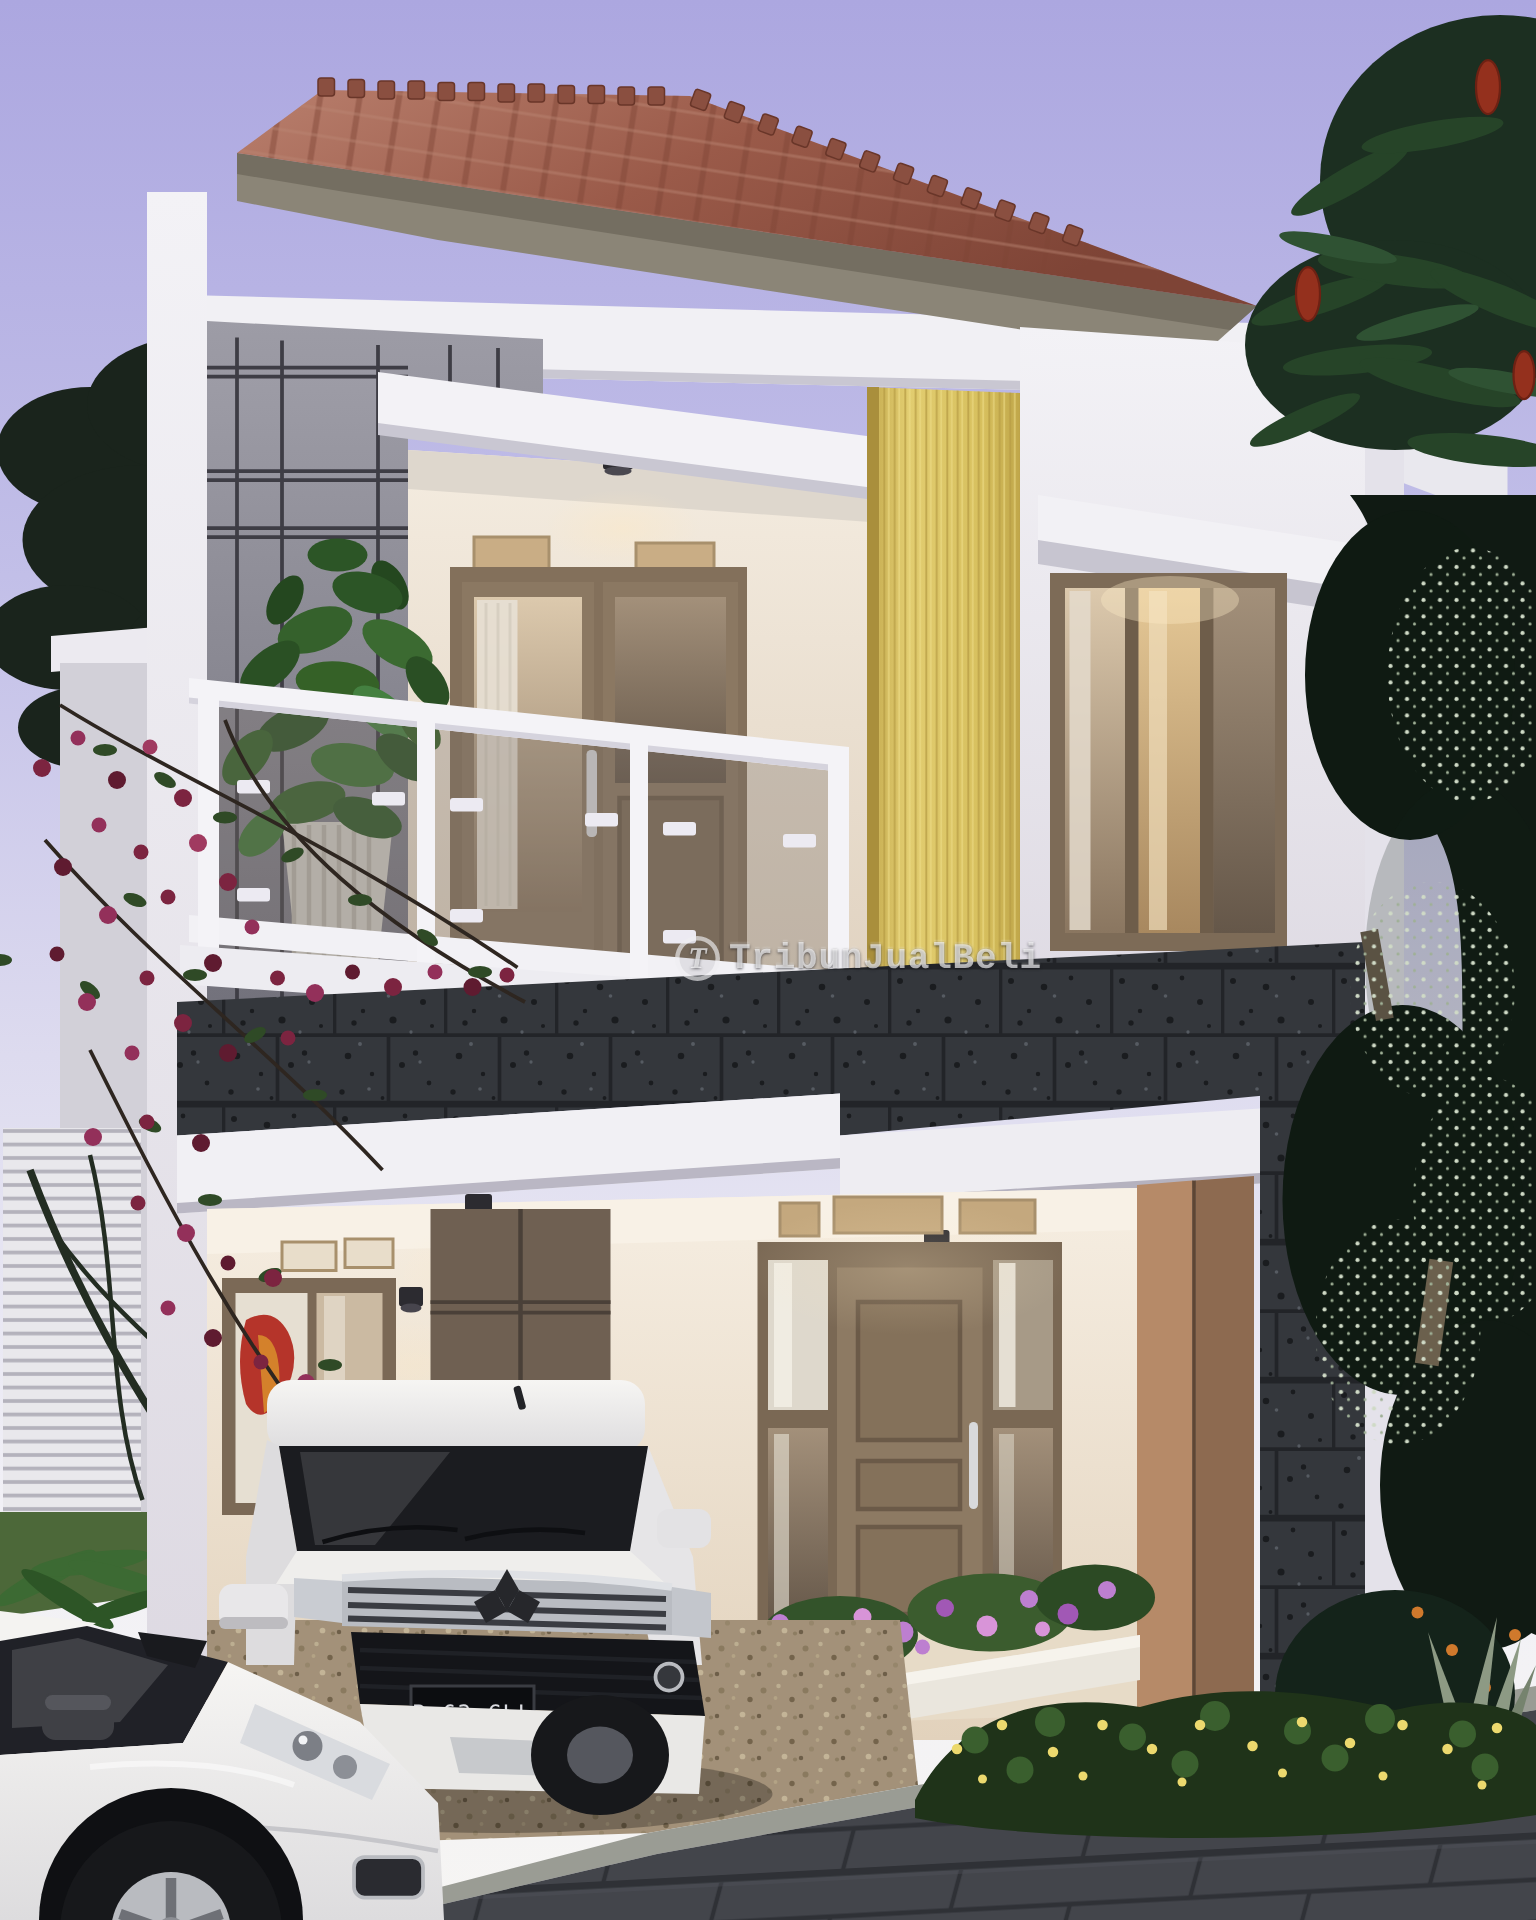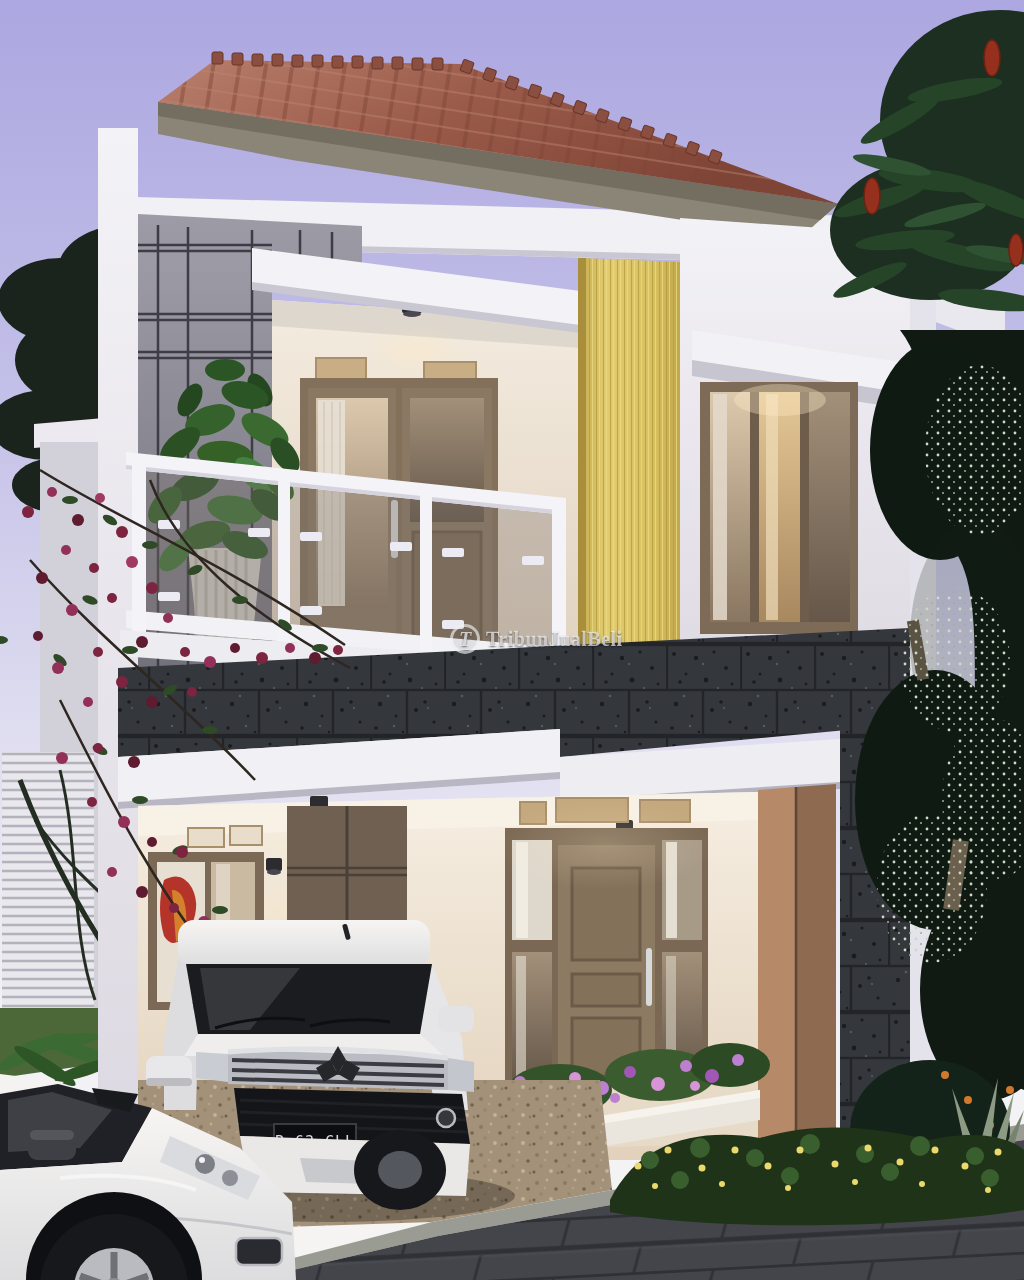--- a/index.html
+++ b/index.html
@@ -8,21 +8,21 @@
   .stage svg{position:absolute;left:0;top:0;}
   .watermark{position:absolute;left:450px;top:618px;width:220px;height:42px;
              display:flex;align-items:center;gap:6px;pointer-events:none;}
   .wm-badge{width:30px;height:30px;border-radius:50%;flex:0 0 auto;
             border:3px solid rgba(248,248,250,.62);box-sizing:border-box;
             display:flex;align-items:center;justify-content:center;
             background:rgba(70,70,80,.10);
             text-shadow:0 1px 2px rgba(25,25,30,.6);}
   .wm-letter{font-family:"Liberation Serif",serif;font-style:italic;font-weight:bold;
              font-size:20px;line-height:1;color:rgba(248,248,250,.72);}
-  .wm-text{font-family:Liberation Serif, serif;font-weight:bold;font-size:20px;
+  .wm-text{font-family:Liberation Mono, monospace;font-weight:bold;font-size:24px;
            letter-spacing:.5px;color:rgba(250,250,252,.66);
            text-shadow:0 1px 2px rgba(25,25,30,.65),0 -1px 1px rgba(255,255,255,.22);}
 </style>
 </head>
 <body>
 
 <div class="stage">
 <svg width="1024" height="1280" viewBox="0 0 1024 1280">
 <defs>
   <linearGradient id="sky" x1="0" y1="0" x2="0" y2="1">

